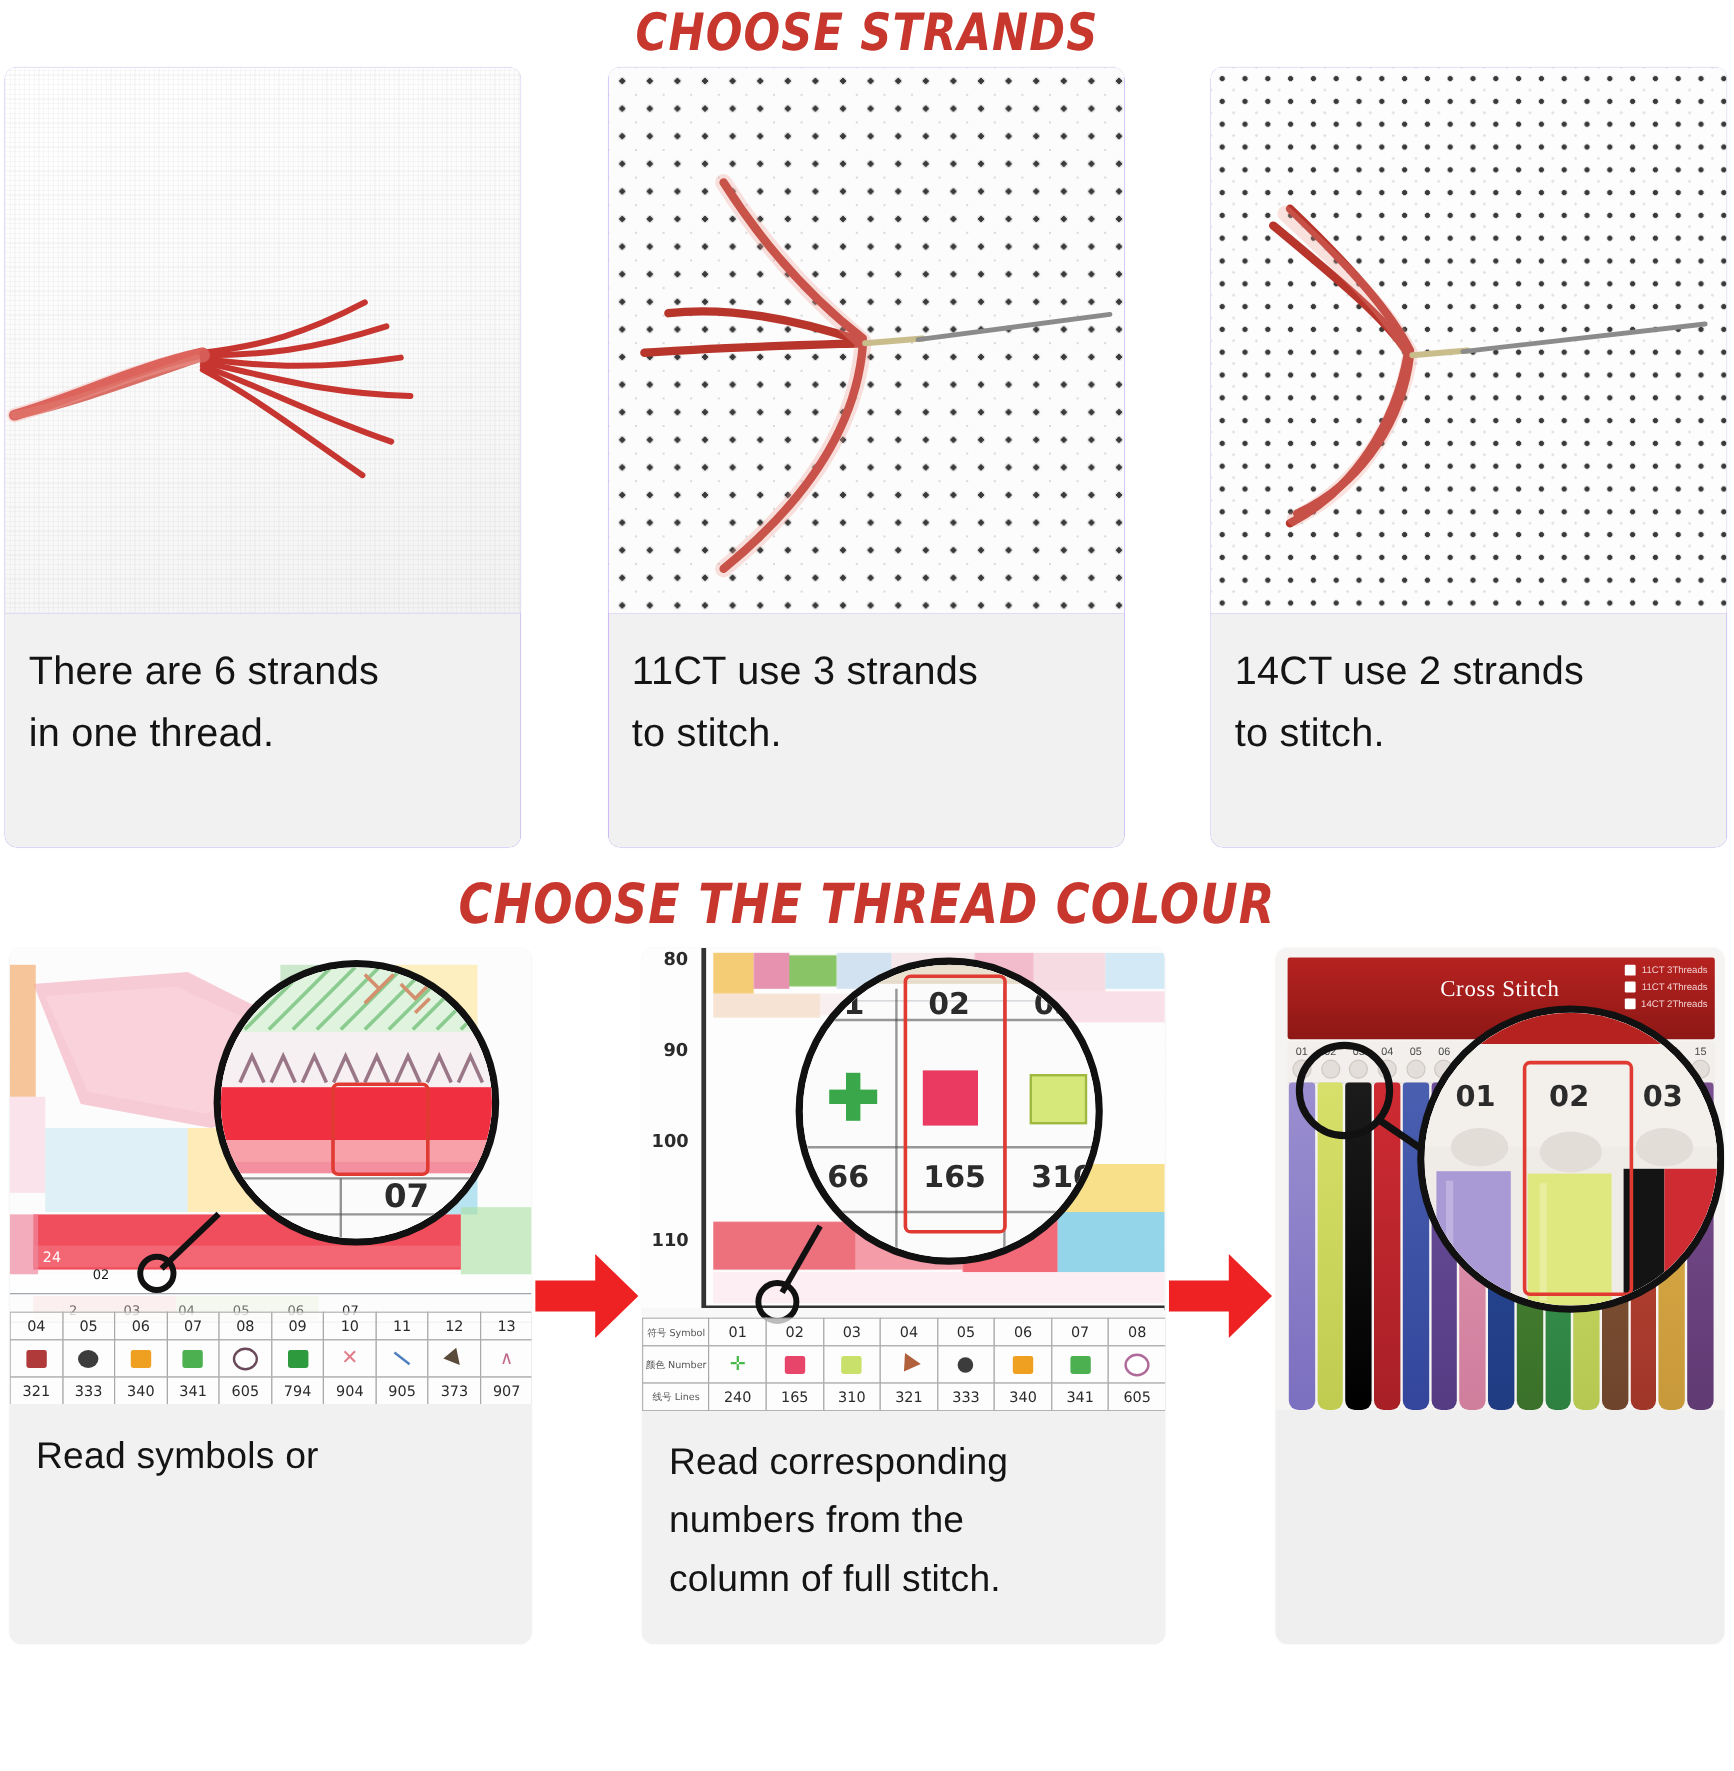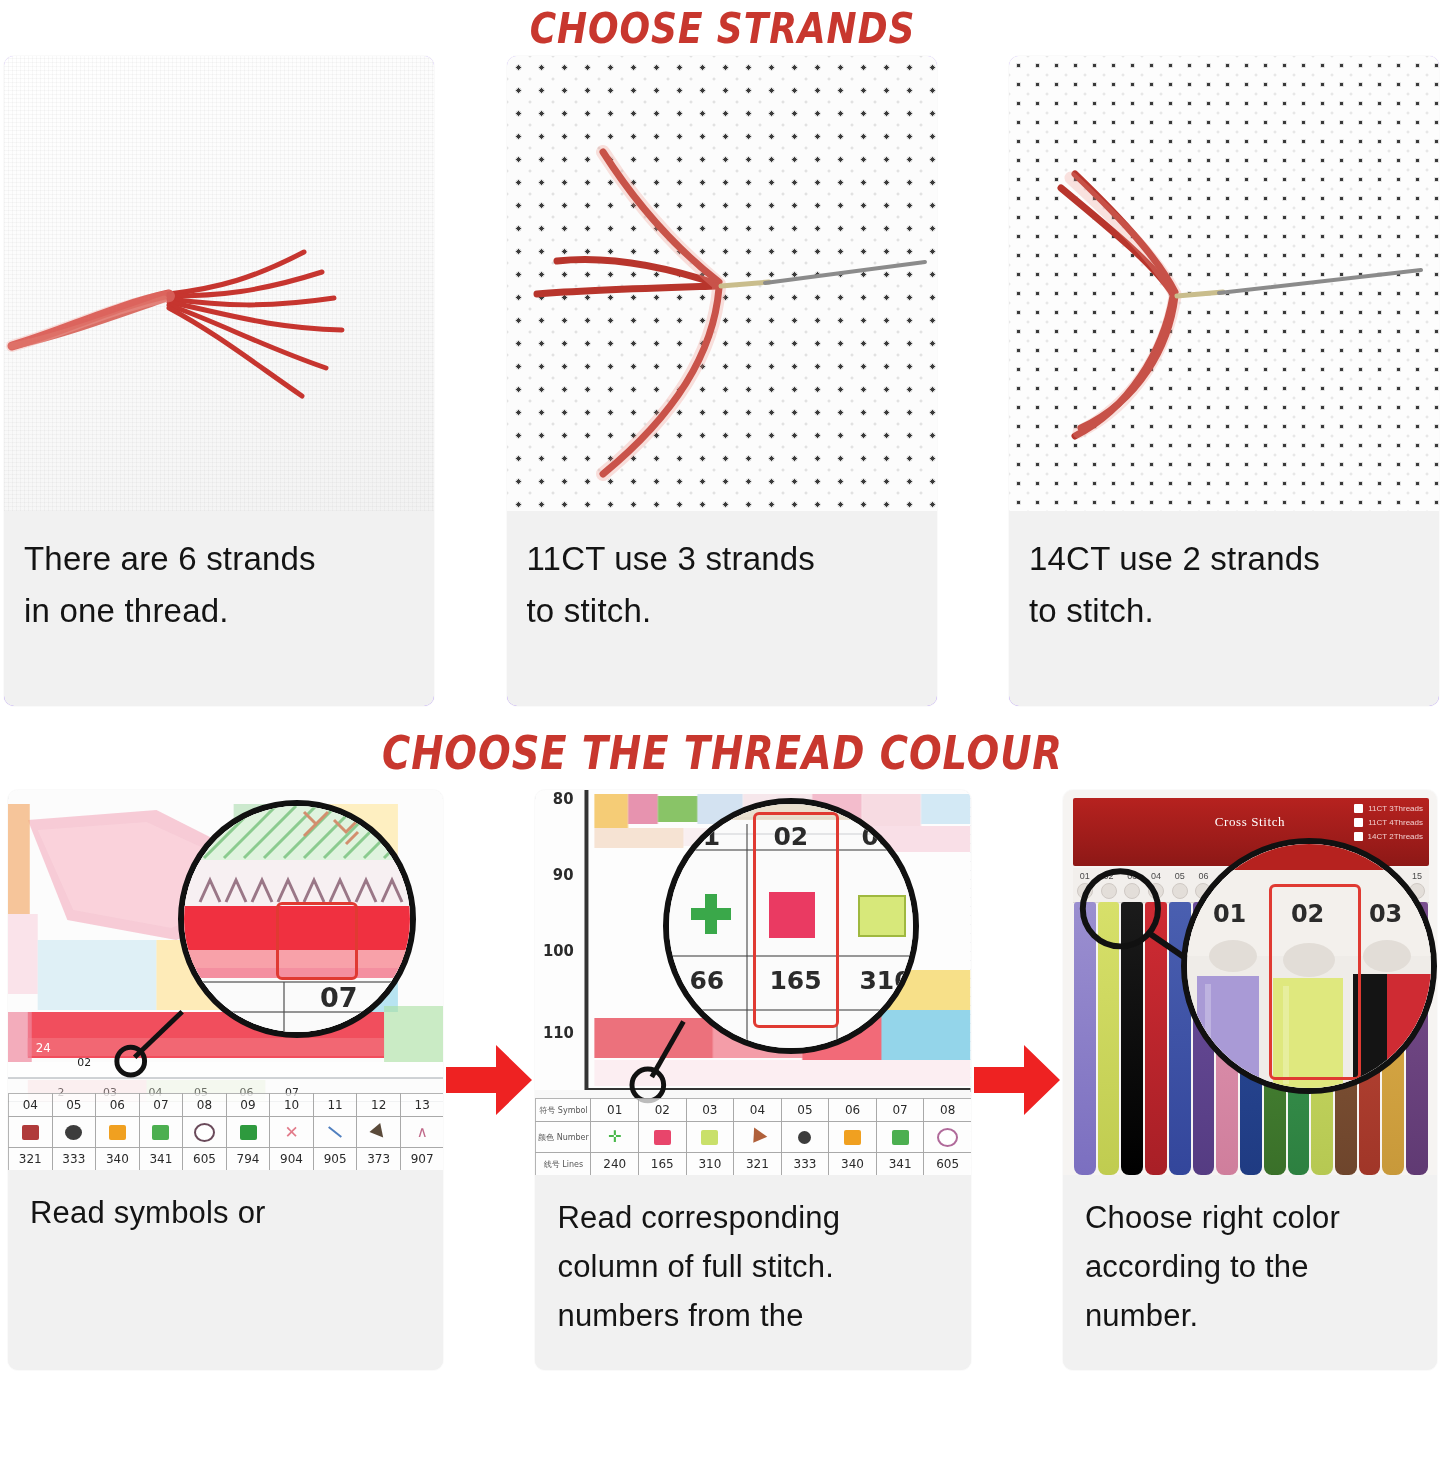--- a/index.html
+++ b/index.html
@@ -129,21 +129,21 @@
   }
   .mini-cell.sym{height:30px;}
   .swatch{width:17px;height:15px;border-radius:2px;}
 
   
   .threadcard{position:absolute;inset:0;background:#f6f4f2;}
   .tc-band{position:absolute;left:10px;right:8px;top:8px;height:68px;
     background:linear-gradient(180deg,#b6221f 0%,#9e1c1a 60%,#8d1816 100%);
     border-radius:2px;}
   .tc-title{position:absolute;left:0;right:0;top:24px;text-align:center;color:#fff;
-    font-size:13px;letter-spacing:.6px;font-family:"Liberation Serif",serif;}
+    font-size:19px;letter-spacing:.6px;font-family:"Liberation Serif",serif;}
   .tc-legend{position:absolute;right:14px;top:14px;display:flex;flex-direction:column;gap:5px;align-items:flex-end;}
   .tc-legend div{display:flex;align-items:center;gap:5px;color:#f2cfcf;font-size:8px;}
   .tc-legend i{width:9px;height:9px;background:#fff;display:block;border-radius:1px;}
   .tc-slots{position:absolute;left:10px;right:8px;top:78px;height:34px;background:#f2efec;border-bottom:1px solid #ddd8d4;
     display:flex;}
   .tc-slot{flex:1 1 0;display:flex;flex-direction:column;align-items:center;justify-content:flex-start;padding-top:3px;}
   .tc-slot span{font-size:9px;color:#4a4a4a;}
   .tc-slot u{display:block;width:14px;height:14px;border-radius:50%;background:#e3ded9;border:1px solid #cfc9c4;margin-top:2px;}
   .tc-skeins{position:absolute;left:10px;right:8px;top:112px;bottom:0;display:flex;}
   .skein{flex:1 1 0;margin:0 1px;border-radius:3px 3px 8px 8px;}
@@ -511,22 +511,22 @@
           <div class="mini-cell">321</div>
           <div class="mini-cell">333</div>
           <div class="mini-cell">340</div>
           <div class="mini-cell">341</div>
           <div class="mini-cell">605</div>
         </div>
       </div>
     </div>
     <div class="caption caption-colour">
       <div>Read corresponding</div>
+      <div>numbers from the</div>
       <div>column of full stitch.</div>
-      <div>numbers from the</div>
     </div>
   </div>
 
   <div class="arrow">
     <svg width="86" height="70" viewBox="0 0 86 70">
       <path d="M0 22 H50 V0 L86 35 L50 70 V48 H0 Z" fill="#EE2222"></path>
     </svg>
   </div>
 
   <div class="card card-colour" style="width:378px">
@@ -651,19 +651,14 @@
           <div class="lens-label" style="left:104px;top:56px;font-size:24px;font-weight:600;">02</div>
           <div class="lens-label" style="left:182px;top:56px;font-size:24px;font-weight:600;">03</div>
           <div class="redbox" style="left:82px;top:40px;width:86px;height:190px;"></div>
         </div>
       </div>
       <svg style="position:absolute;left:0;top:0;" width="378" height="385" viewBox="0 0 378 385">
         <circle cx="58" cy="118" r="38" fill="none" stroke="#111" stroke-width="6"></circle>
         <line x1="86" y1="142" x2="124" y2="168" stroke="#111" stroke-width="6"></line>
       </svg>
     </div>
-    <div class="caption caption-colour">
-      <div>Choose right color</div>
-      <div>according to the</div>
-      <div>number.</div>
-    </div>
   </div>
 </div>
 
 </body></html>

